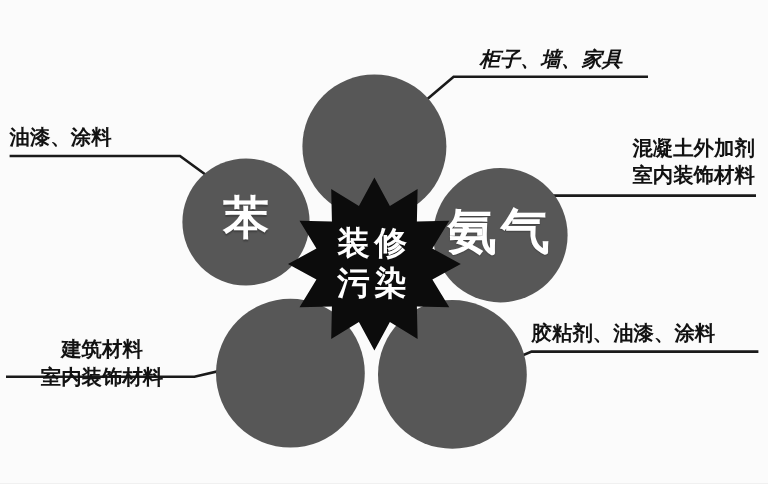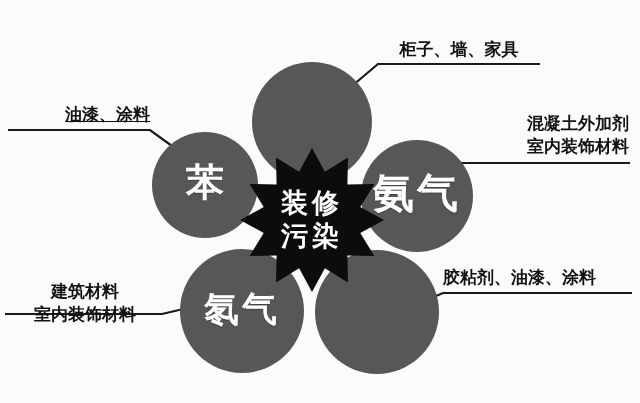--- a/index.html
+++ b/index.html
@@ -59,33 +59,32 @@
     <circle cx="312" cy="122" r="60" fill="#575757"></circle>
     <circle cx="205" cy="185" r="53" fill="#575757"></circle>
     <circle cx="417" cy="196" r="56" fill="#575757"></circle>
     <circle cx="242" cy="311" r="62" fill="#575757"></circle>
     <circle cx="377" cy="312" r="62" fill="#575757"></circle>
 
     <polygon transform="translate(312,220)" fill="#0c0c0c" points="72,0 48.3,12.9 62.4,36 35.4,35.4 36,62.4 12.9,48.3 0,72 -12.9,48.3 -36,62.4 -35.4,35.4 -62.4,36 -48.3,12.9 -72,0 -48.3,-12.9 -62.4,-36 -35.4,-35.4 -36,-62.4 -12.9,-48.3 0,-72 12.9,-48.3 36,-62.4 35.4,-35.4 62.4,-36 48.3,-12.9"></polygon>
   </svg>
 
   <div class="node-label" style="left:417px;top:193px;font-size:41px;">氨气</div>
-  <div class="node-label" style="left:242px;top:309px;font-size:35px;">氡气</div>
   <div class="node-label" style="left:205px;top:182px;font-size:38px;letter-spacing:0;">苯</div>
 
   <div class="center-label">
     <div>装修</div>
     <div>污染</div>
   </div>
 
-  <div class="callout" style="left:8px;top:103px;width:142px;text-align:right;text-decoration:underline;">
+  <div class="callout" style="left:8px;top:103px;width:142px;text-align:left;">
     <div>油漆、涂料</div>
   </div>
 
-  <div class="callout" style="left:378px;top:38px;width:162px;text-align:center;">
+  <div class="callout" style="left:378px;top:38px;width:162px;text-align:center;font-style:italic;">
     <div>柜子、墙、家具</div>
   </div>
 
   <div class="callout" style="left:453px;top:112px;width:176px;text-align:right;">
     <div>混凝土外加剂</div>
     <div>室内装饰材料</div>
   </div>
 
   <div class="callout" style="left:8px;top:280px;width:154px;text-align:center;">
     <div>建筑材料</div>

